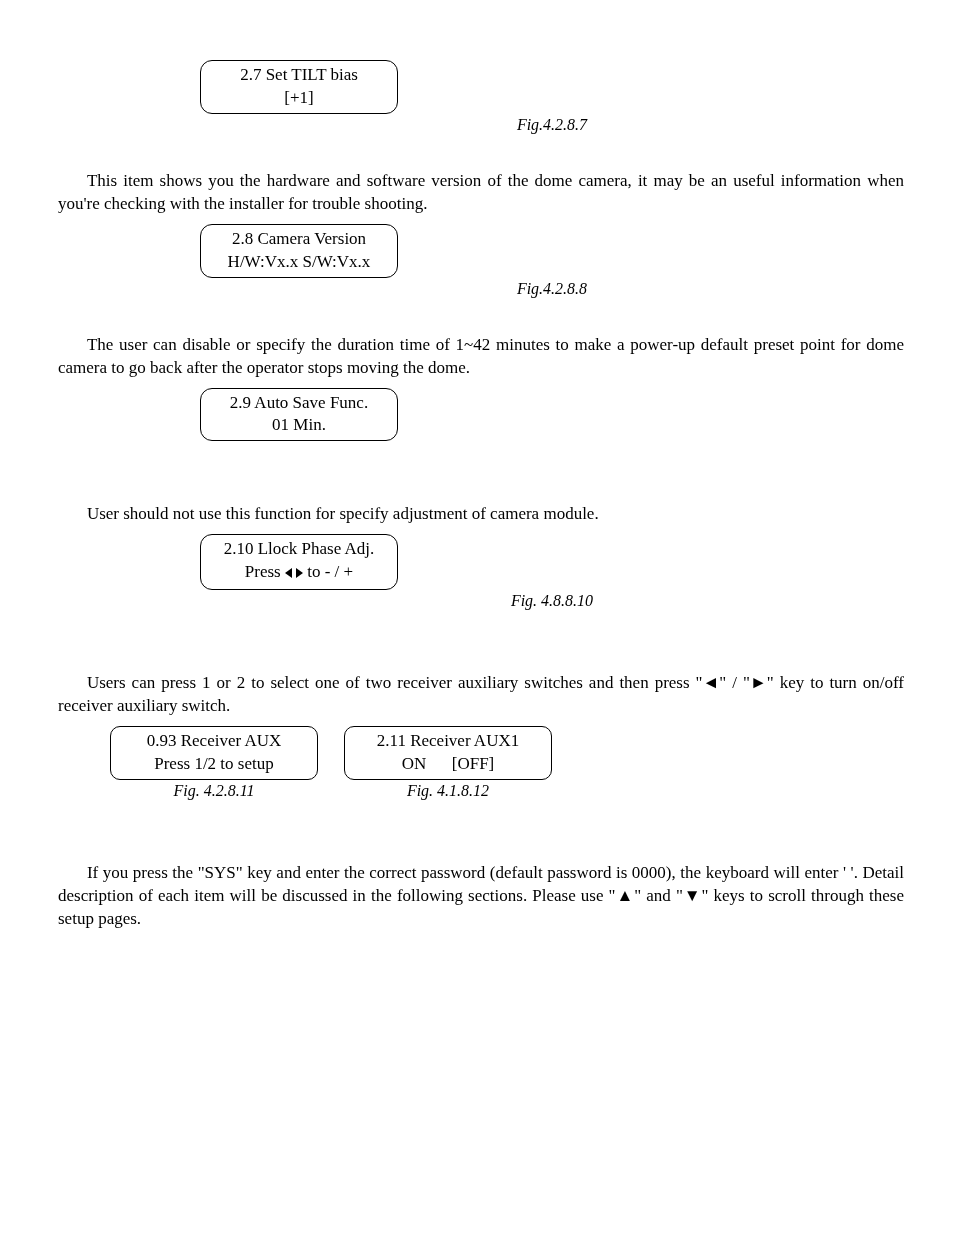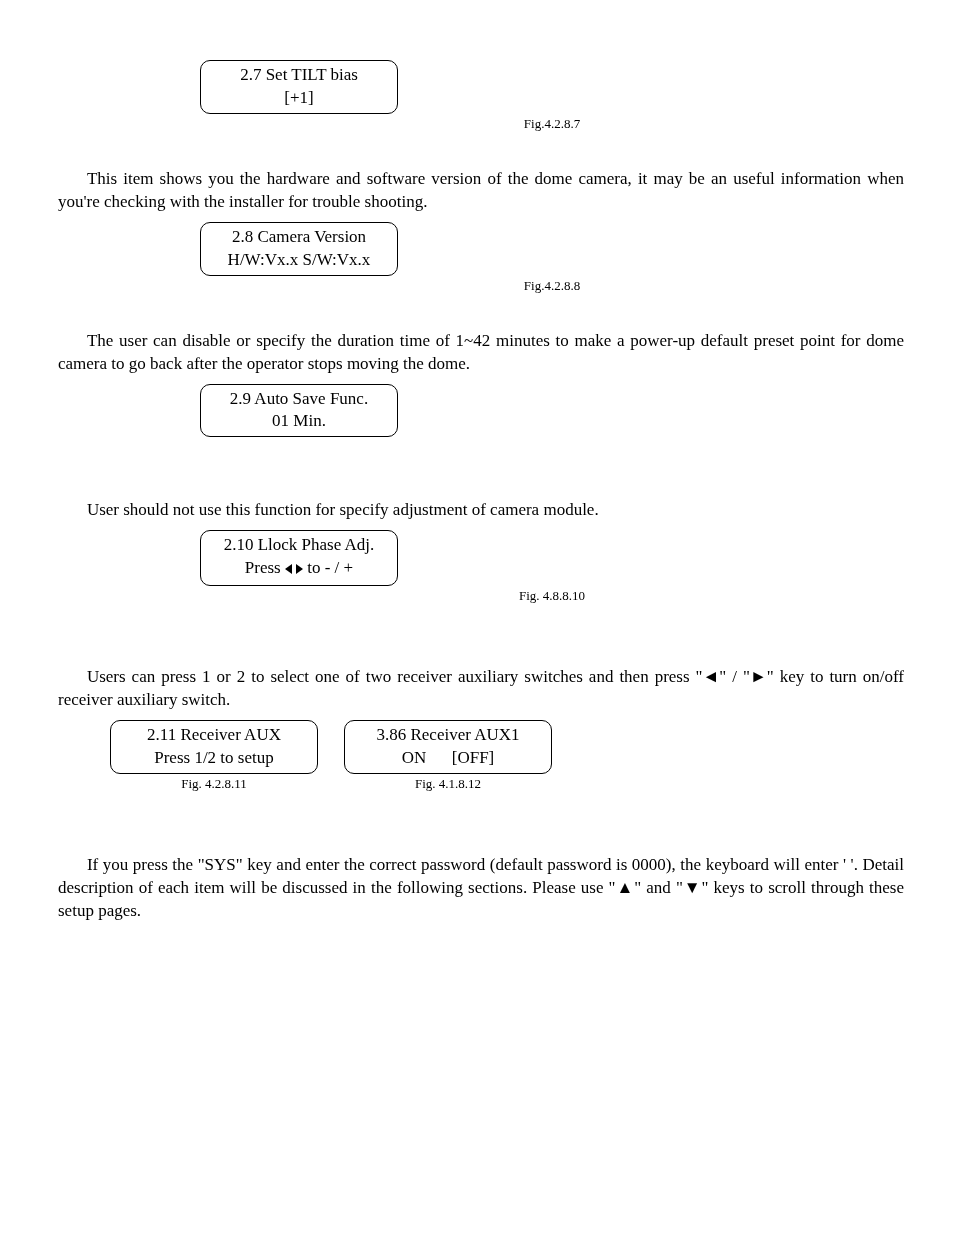--- a/index.html
+++ b/index.html
@@ -23,34 +23,35 @@
     border: 1.4px solid #000;
     border-radius: 10px;
     padding: 3px 18px 3px 18px;
     min-width: 160px;
     text-align: center;
     line-height: 1.35;
   }
   .figbox .title { }
   .figbox .value { }
   .figcaption {
-    font-size: 13px;
+    font-size: 16px;
     margin-top: 2px;
+    font-style: italic;
   }
   .figrow {
     display: flex;
     gap: 26px;
     justify-content: flex-start;
     margin-left: 60px;
   }
   .figcol { text-align:center; }
   .figcol .figbox { min-width: 170px; }
   .left-group { margin-left: 150px; text-align:left; }
   .left-group .figcaption { text-align:center; }
-  .left-group .figbox { text-align:center; }
+  .left-group .figbox { text-align:center;border-radius:12px; }
   .section-gap { height: 26px; }
   .section-gap-lg { height: 36px; }
   .lr-icon {
     display:inline-block;
     vertical-align: -2px;
   }
 </style>
 </head>
 <body>
 
@@ -104,28 +105,28 @@
 </div>
 
 <div class="section-gap-lg"></div>
 <div class="section-gap"></div>
 
 <p class="para"><span class="indent"></span><span>Users can press 1 or 2 to select one of two receiver auxiliary switches and then press "◄" / "►" key to turn on/off receiver auxiliary switch.</span></p>
 
 <div class="figrow" style="margin-top:8px; margin-bottom:26px;">
   <div class="figcol">
     <div class="figbox">
-      <div class="title">2.11 Receiver AUX</div>
+      <div class="title">0.93 Receiver AUX</div>
       <div class="value">Press 1/2 to setup</div>
     </div>
     <div class="figcaption">Fig. 4.2.8.11</div>
   </div>
   <div class="figcol">
     <div class="figbox">
-      <div class="title">3.86 Receiver AUX1</div>
+      <div class="title">2.11 Receiver AUX1</div>
       <div class="value" style="white-space:pre;">ON      [OFF]</div>
     </div>
     <div class="figcaption">Fig. 4.1.8.12</div>
   </div>
 </div>
 
 <div class="section-gap-lg"></div>
 
 <p class="para"><span class="indent"></span><span>If you press the "SYS" key and enter the correct password (default password is 0000), the keyboard will enter '                           '. Detail description of each item will be discussed in the following sections. Please use "▲" and "▼" keys to scroll through these setup pages.</span></p>
 

